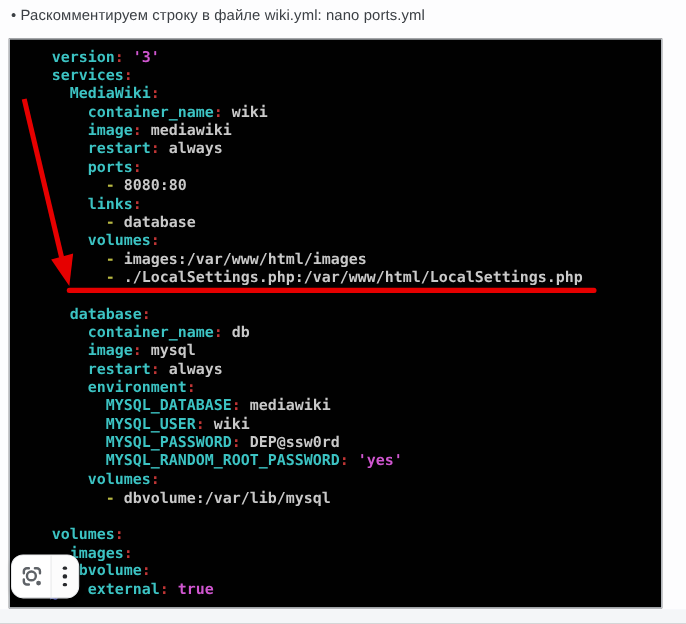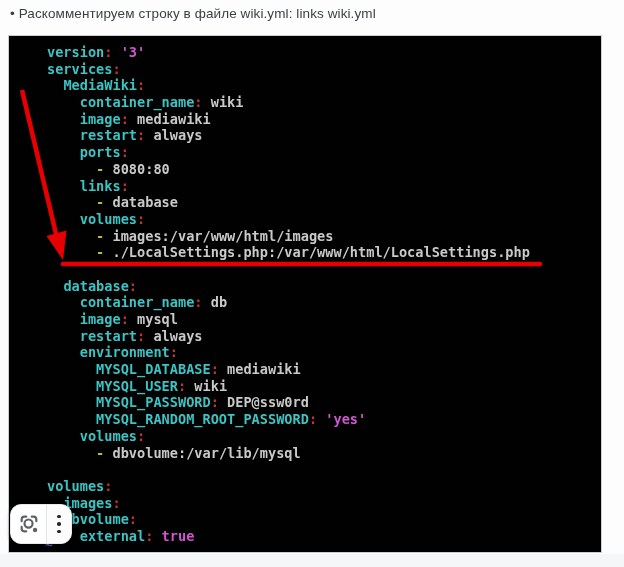--- a/index.html
+++ b/index.html
@@ -52,21 +52,21 @@
   .more-btn .dot { width:3.4px; height:3.4px; border-radius:50%; background:#27292c; }
 
   .footer-strip {
     position:absolute; left:0; top:554px; width:624px; height:13px;
     background:#f4f6f8;
   }
 </style>
 </head>
 <body>
 
-<div class="header">• Раскомментируем строку в файле wiki.yml: links wiki.yml</div>
+<div class="header">• Раскомментируем строку в файле wiki.yml: nano ports.yml</div>
 
 <div class="terminal">
   <div class="code" id="code"><div class="line"><span></span><span style="color: rgb(60, 195, 195);">version</span><span style="color: rgb(192, 54, 54);">:</span><span style="color: rgb(207, 86, 207);"> '3'</span></div><div class="line"><span></span><span style="color: rgb(60, 195, 195);">services</span><span style="color: rgb(192, 54, 54);">:</span></div><div class="line"><span>  </span><span style="color: rgb(60, 195, 195);">MediaWiki</span><span style="color: rgb(192, 54, 54);">:</span></div><div class="line"><span>    </span><span style="color: rgb(60, 195, 195);">container_name</span><span style="color: rgb(192, 54, 54);">:</span><span style="color: rgb(201, 201, 201);"> wiki</span></div><div class="line"><span>    </span><span style="color: rgb(60, 195, 195);">image</span><span style="color: rgb(192, 54, 54);">:</span><span style="color: rgb(201, 201, 201);"> mediawiki</span></div><div class="line"><span>    </span><span style="color: rgb(60, 195, 195);">restart</span><span style="color: rgb(192, 54, 54);">:</span><span style="color: rgb(201, 201, 201);"> always</span></div><div class="line"><span>    </span><span style="color: rgb(60, 195, 195);">ports</span><span style="color: rgb(192, 54, 54);">:</span></div><div class="line"><span>      </span><span style="color: rgb(185, 185, 67);">- </span><span style="color: rgb(201, 201, 201);">8080:80</span></div><div class="line"><span>    </span><span style="color: rgb(60, 195, 195);">links</span><span style="color: rgb(192, 54, 54);">:</span></div><div class="line"><span>      </span><span style="color: rgb(185, 185, 67);">- </span><span style="color: rgb(201, 201, 201);">database</span></div><div class="line"><span>    </span><span style="color: rgb(60, 195, 195);">volumes</span><span style="color: rgb(192, 54, 54);">:</span></div><div class="line"><span>      </span><span style="color: rgb(185, 185, 67);">- </span><span style="color: rgb(201, 201, 201);">images:/var/www/html/images</span></div><div class="line"><span>      </span><span style="color: rgb(185, 185, 67);">- </span><span style="color: rgb(201, 201, 201);">./LocalSettings.php:/var/www/html/LocalSettings.php</span></div><div class="line"><span> </span></div><div class="line"><span>  </span><span style="color: rgb(60, 195, 195);">database</span><span style="color: rgb(192, 54, 54);">:</span></div><div class="line"><span>    </span><span style="color: rgb(60, 195, 195);">container_name</span><span style="color: rgb(192, 54, 54);">:</span><span style="color: rgb(201, 201, 201);"> db</span></div><div class="line"><span>    </span><span style="color: rgb(60, 195, 195);">image</span><span style="color: rgb(192, 54, 54);">:</span><span style="color: rgb(201, 201, 201);"> mysql</span></div><div class="line"><span>    </span><span style="color: rgb(60, 195, 195);">restart</span><span style="color: rgb(192, 54, 54);">:</span><span style="color: rgb(201, 201, 201);"> always</span></div><div class="line"><span>    </span><span style="color: rgb(60, 195, 195);">environment</span><span style="color: rgb(192, 54, 54);">:</span></div><div class="line"><span>      </span><span style="color: rgb(60, 195, 195);">MYSQL_DATABASE</span><span style="color: rgb(192, 54, 54);">:</span><span style="color: rgb(201, 201, 201);"> mediawiki</span></div><div class="line"><span>      </span><span style="color: rgb(60, 195, 195);">MYSQL_USER</span><span style="color: rgb(192, 54, 54);">:</span><span style="color: rgb(201, 201, 201);"> wiki</span></div><div class="line"><span>      </span><span style="color: rgb(60, 195, 195);">MYSQL_PASSWORD</span><span style="color: rgb(192, 54, 54);">:</span><span style="color: rgb(201, 201, 201);"> DEP@ssw0rd</span></div><div class="line"><span>      </span><span style="color: rgb(60, 195, 195);">MYSQL_RANDOM_ROOT_PASSWORD</span><span style="color: rgb(192, 54, 54);">:</span><span style="color: rgb(207, 86, 207);"> 'yes'</span></div><div class="line"><span>    </span><span style="color: rgb(60, 195, 195);">volumes</span><span style="color: rgb(192, 54, 54);">:</span></div><div class="line"><span>      </span><span style="color: rgb(185, 185, 67);">- </span><span style="color: rgb(201, 201, 201);">dbvolume:/var/lib/mysql</span></div><div class="line"><span> </span></div><div class="line"><span></span><span style="color: rgb(60, 195, 195);">volumes</span><span style="color: rgb(192, 54, 54);">:</span></div><div class="line"><span>  </span><span style="color: rgb(60, 195, 195);">images</span><span style="color: rgb(192, 54, 54);">:</span></div><div class="line"><span>  </span><span style="color: rgb(60, 195, 195);">dbvolume</span><span style="color: rgb(192, 54, 54);">:</span></div><div class="line"><span>    </span><span style="color: rgb(60, 195, 195);">external</span><span style="color: rgb(192, 54, 54);">:</span><span style="color: rgb(207, 86, 207);"> true</span></div></div>
   <div class="tilde" id="tilde" style="color: rgb(91, 103, 216);">~</div>
 </div>
 
 <svg class="annotations" viewBox="0 0 624 567">
   <line x1="22" y1="90" x2="56" y2="234" stroke-width="4.6" stroke="#e60000"></line>
   <polygon points="63,260 46.5,236 66.5,230.5" fill="#e60000"></polygon>
   <line x1="63" y1="264" x2="540" y2="264" stroke-width="4.6" stroke-linecap="round" stroke="#e60000"></line>

